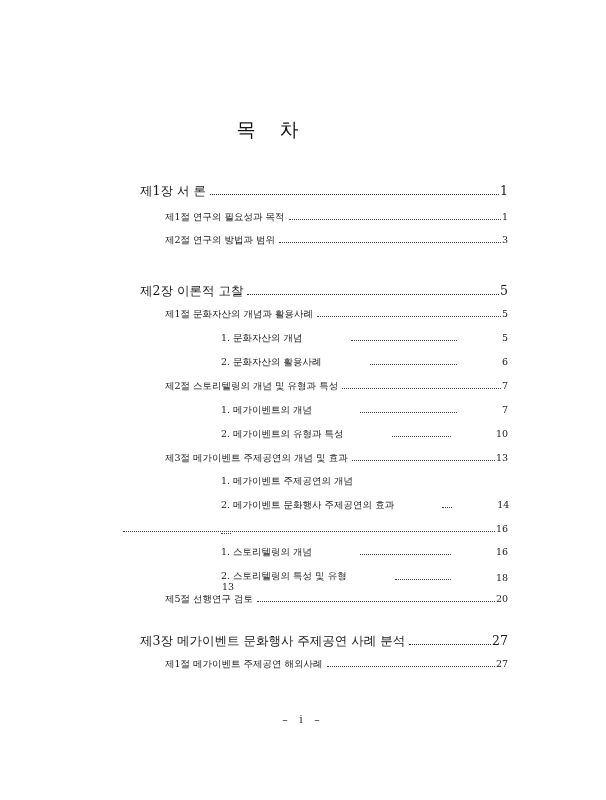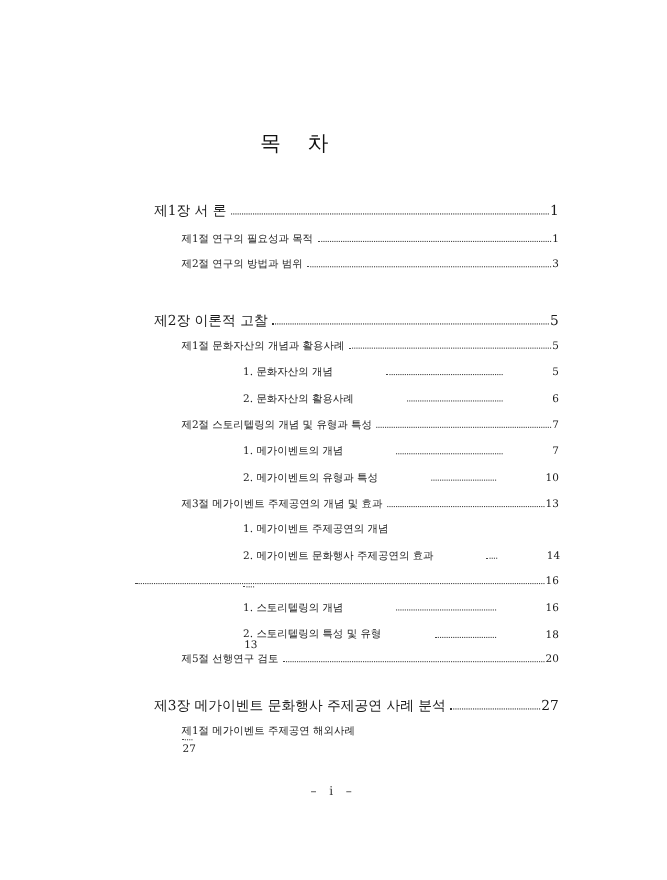--- a/index.html
+++ b/index.html
@@ -107,20 +107,20 @@
     <div class="row lvl-section" style="top: 593px; text-align: center;">
       <span class="label">제5절 선행연구 검토</span>
       <span class="leader"></span>
       <span class="page">20</span>
     </div>
     <div class="row lvl-chapter" style="top: 633px;">
       <span class="label">제3장 메가이벤트 문화행사 주제공연 사례 분석</span>
       <span class="leader"></span>
       <span class="page">27</span>
     </div>
-    <div class="row lvl-section" style="top: 658px; flex-direction: column;">
+    <div class="row lvl-section" style="top: 658px;">
       <span class="label">제1절 메가이벤트 주제공연 해외사례</span>
       <span class="leader"></span>
       <span class="page">27</span>
     </div>
   </div>
 
 <div class="footer">– i –</div>
 
 </body></html>

